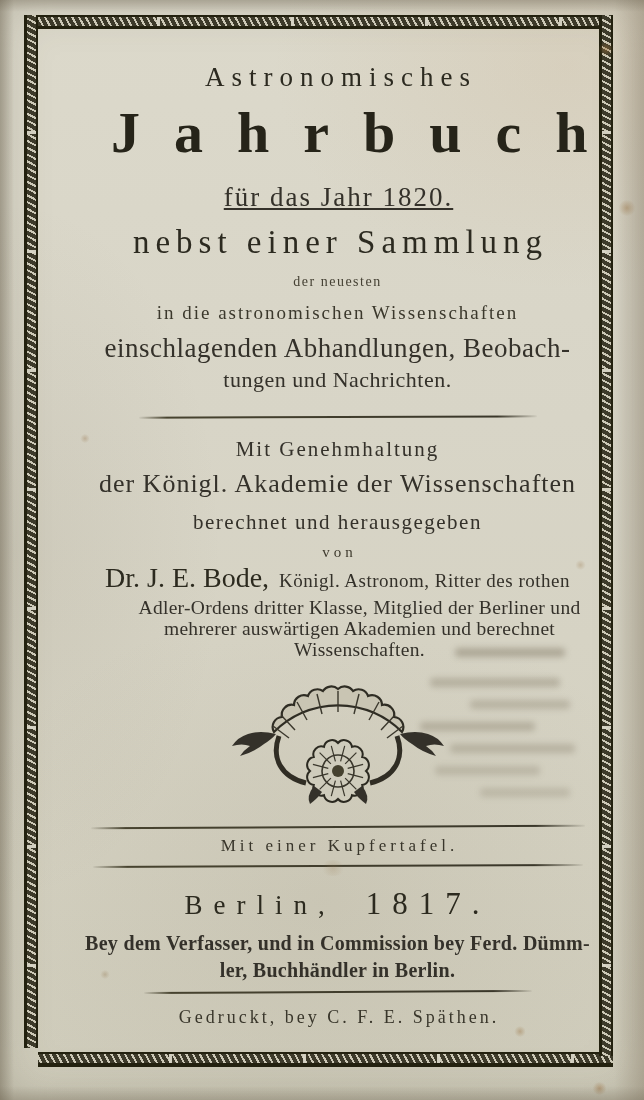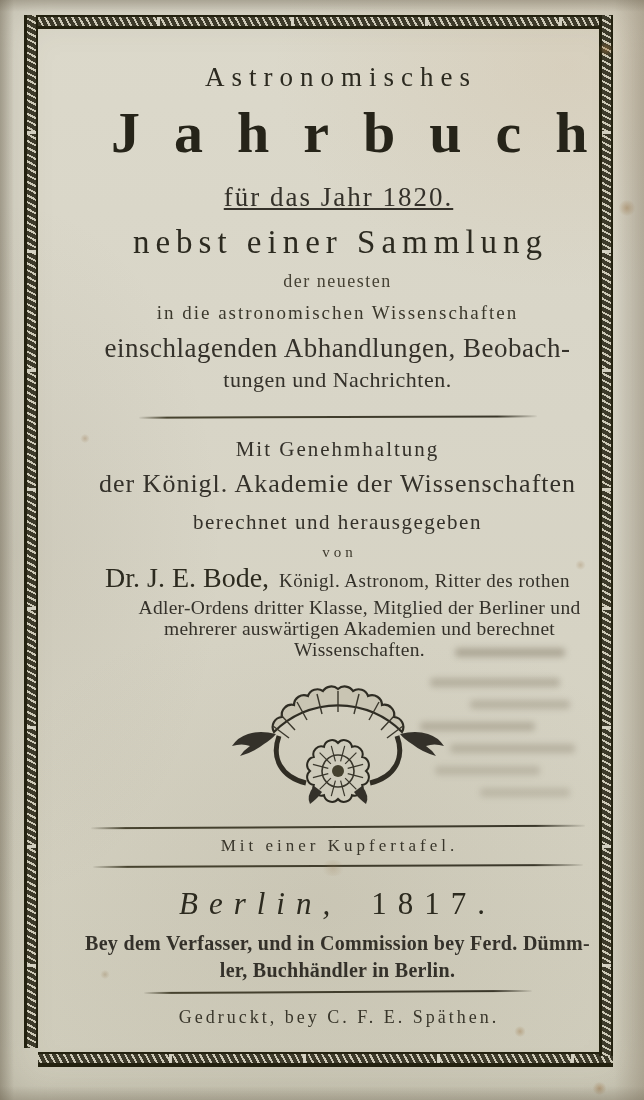--- a/index.html
+++ b/index.html
@@ -38,21 +38,21 @@
   .band.bottom-b{left:38px;right:31px;top:1052px;border-bottom-width:4px;}
   .band.left-b{left:24px;top:15px;height:1033px;}
   .band.right-b{right:31px;top:15px;height:1041px;}
 
   .inner{position:absolute;left:38px;right:46px;top:32px;text-align:center;margin-left:39px;}
 
   .t-series{margin-top:30px;font-size:27px;line-height:30px;letter-spacing:7px;text-indent:7px;color:#2c2a20;}
   .t-main{margin-top:8px;font-size:58px;line-height:66px;letter-spacing:34px;text-indent:34px;font-weight:bold;color:#262419;}
   .t-year{margin-top:16px;font-size:27px;line-height:30px;letter-spacing:2px;text-indent:2px;text-decoration:underline;}
   .t-suppl{margin-top:10px;font-size:33px;line-height:40px;letter-spacing:6px;text-indent:6px;color:#2c2a20;}
-  .t-sub1{margin-top:9px;font-size:18px;line-height:21px;letter-spacing:1.5px;color:#454134;}
+  .t-sub1{margin-top:9px;font-size:14px;line-height:21px;letter-spacing:1.5px;color:#454134;}
   .t-sub2{margin-top:8px;font-size:19px;line-height:25px;letter-spacing:2px;color:#3b382c;}
   .t-sub3{margin-top:7px;font-size:27px;line-height:32px;letter-spacing:0.5px;}
   .t-sub4{font-size:22px;line-height:32px;letter-spacing:0.5px;}
 
   .rule{height:2px;margin:0 auto;border-radius:2px;
     background:linear-gradient(90deg,rgba(62,58,44,0.05),#47432f 7%,#3a372a 90%,rgba(62,58,44,0.05));}
   .rule1{margin-top:20px;width:398px;transform:rotate(-0.2deg);}
   .rule2{margin-top:20px;width:494px;transform:rotate(-0.3deg);}
   .rule3{margin-top:8px;width:490px;transform:rotate(-0.25deg);}
   .rule4{margin-top:7px;width:388px;transform:rotate(-0.3deg);}
@@ -64,21 +64,21 @@
 
   .author-line1{margin-top:2px;line-height:30px;white-space:nowrap;}
   .author-name{font-size:28px;color:#2c2a1f;}
   .author-rest{font-size:19px;letter-spacing:0.5px;margin-left:6px;}
   .auth-sm{font-size:19.5px;line-height:21px;letter-spacing:0.3px;padding-left:44px;}
 
   .ornament-wrap{margin-top:14px;height:132px;}
   .plate-note{margin-top:7px;font-size:17px;line-height:22px;letter-spacing:4px;text-indent:4px;color:#39362b;}
 
   .city-year{margin-top:16px;line-height:42px;white-space:nowrap;color:#2c2a1f;}
-  .city-year .city{font-size:31px;letter-spacing:11px;font-style:italic;}
+  .city-year .city{font-size:27px;letter-spacing:11px;}
   .city-year .year{font-size:31px;letter-spacing:11px;margin-left:26px;}
   .pub{font-size:20px;line-height:27px;letter-spacing:0.3px;font-weight:bold;}
   .printer{margin-top:13px;font-size:18px;line-height:23px;letter-spacing:3px;text-indent:3px;color:#39362b;}
 
   
   .spot{position:absolute;border-radius:50%;pointer-events:none;}
   
   .ghost{position:absolute;border-radius:4px;filter:blur(3px);background:rgba(125,116,96,0.45);pointer-events:none;}
 </style>
 </head>

